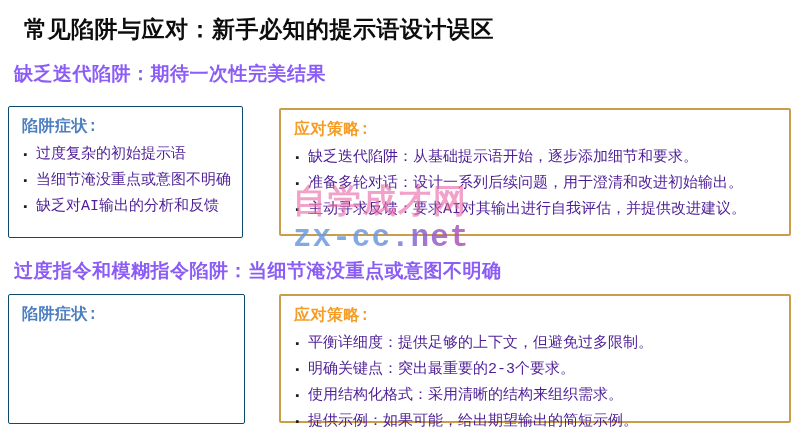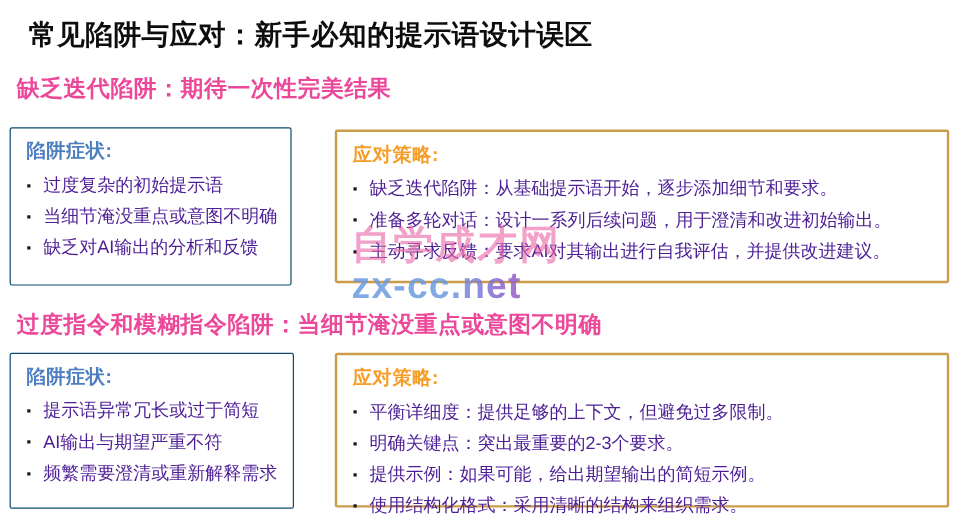--- a/index.html
+++ b/index.html
@@ -2,31 +2,31 @@
 <html><head>
 <meta charset="utf-8">
 <style>
   * { margin:0; padding:0; box-sizing:border-box; }
   html,body { background:#ffffff; }
   .slide {
     position:relative;
     width:800px; height:438px;
     background:#ffffff;
     overflow:hidden;
-    font-family:Liberation Sans, sans-serif;
+    font-family:Liberation Mono, monospace;
     color:#111111;
   }
   .page-title {
     position:absolute; left:24px; top:14px;
     font-size:23px; font-weight:bold; color:#0d0d0d;
     letter-spacing:0.5px; white-space:nowrap;
   }
   .sec-heading {
     position:absolute; left:14px;
-    font-size:19px; font-weight:bold; color:#ec4899;
+    font-size:19px; font-weight:bold; color:#8b5cf6;
     letter-spacing:0.5px; white-space:nowrap;
   }
   .sec1-heading { top:61px; }
   .sec2-heading { top:258px; }
 
   .box {
     position:absolute; background:#ffffff;
     border-radius:2px;
     padding:9px 8px 0 13px;
   }
@@ -99,34 +99,29 @@
       <li>缺乏迭代陷阱：从基础提示语开始，逐步添加细节和要求。</li>
       <li>准备多轮对话：设计一系列后续问题，用于澄清和改进初始输出。</li>
       <li>主动寻求反馈：要求AI对其输出进行自我评估，并提供改进建议。</li>
     </ul>
   </div>
 
   <div class="sec-heading sec2-heading">过度指令和模糊指令陷阱：当细节淹没重点或意图不明确</div>
 
   <div class="box symptom-box b-s2-symptoms">
     <div class="box-header">陷阱症状:</div>
-    <ul>
-      <li>提示语异常冗长或过于简短</li>
-      <li>AI输出与期望严重不符</li>
-      <li>频繁需要澄清或重新解释需求</li>
-    </ul>
   </div>
 
   <div class="box strategy-box b-s2-strategy">
     <div class="box-header">应对策略:</div>
     <ul>
       <li>平衡详细度：提供足够的上下文，但避免过多限制。</li>
       <li>明确关键点：突出最重要的2-3个要求。</li>
+      <li>使用结构化格式：采用清晰的结构来组织需求。</li>
       <li>提供示例：如果可能，给出期望输出的简短示例。</li>
-      <li>使用结构化格式：采用清晰的结构来组织需求。</li>
     </ul>
   </div>
 
   <div class="watermark">
     <div class="wm-line1">自学成才网</div>
     <div class="wm-line2">zx-cc.net</div>
   </div>
 
 </div>
 

